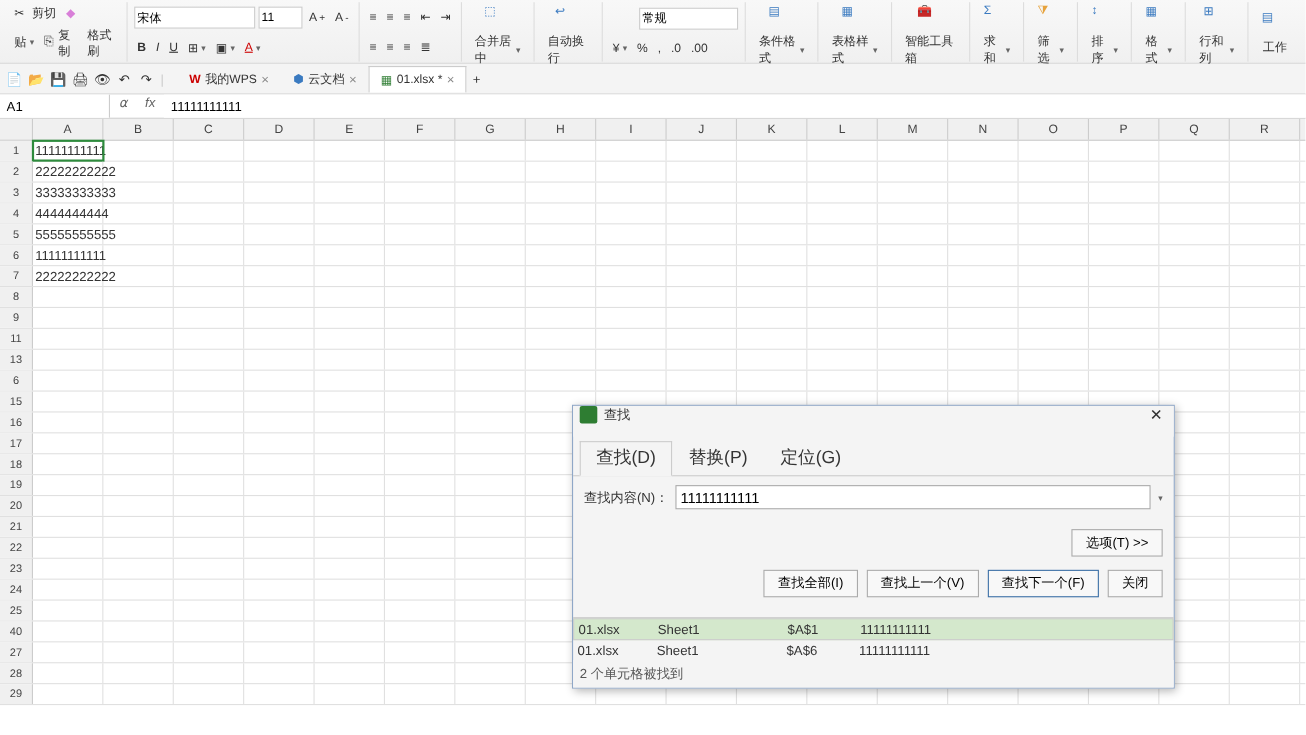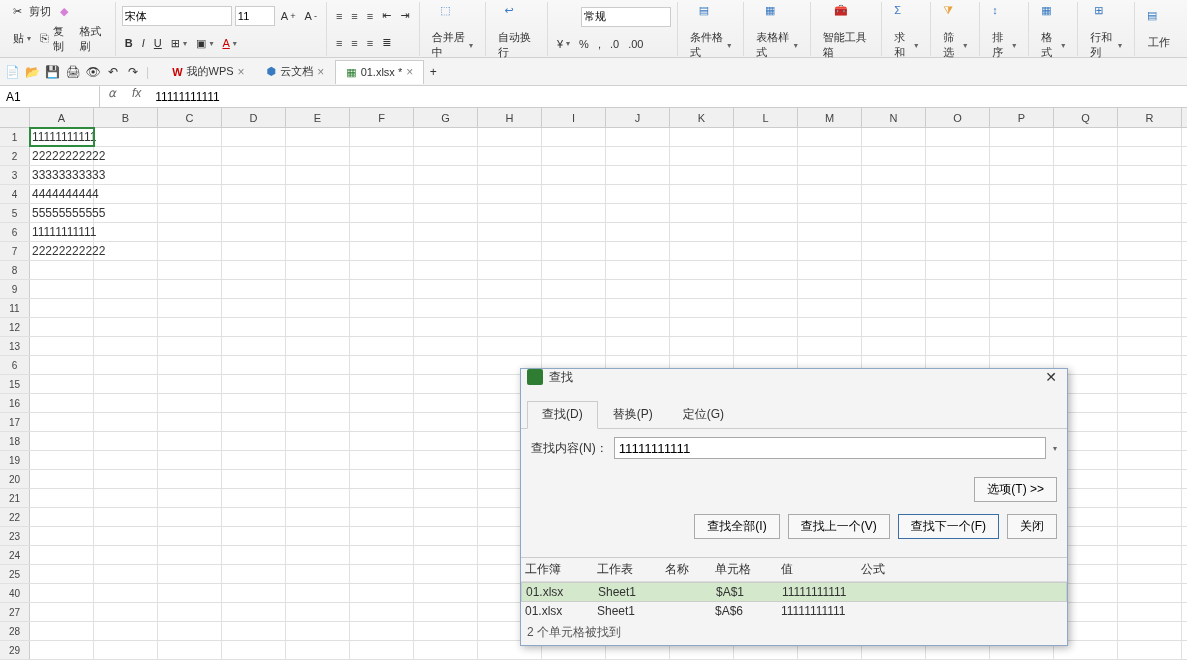--- a/index.html
+++ b/index.html
@@ -35,21 +35,21 @@
 .row{display:flex;height:19px;border-bottom:1px solid #e0e0e0;}
 .rh{width:30px;background:#f0f0f0;border-right:1px solid #ccc;text-align:center;font-size:10px;line-height:19px;color:#444;}
 .cell{width:64px;border-right:1px solid #e0e0e0;font-size:12px;line-height:19px;padding:0 2px;text-align:right;overflow:visible;white-space:nowrap;}
 .cell.selected{outline:2px solid #2e8b3d;outline-offset:-1px;}
 .dialog{position:absolute;left:520px;top:260px;width:548px;background:#f4f4f4;border:1px solid #8fa7c7;box-shadow:2px 2px 8px rgba(0,0,0,0.3);font-size:12px;}
 .dtitle{height:28px;display:flex;padding:0 6px;background:#f4f4f4;}
 .dtitle-ico{width:16px;height:16px;background:#2e7d32;border-radius:2px;margin-right:6px;}
 .dtitle-txt{flex:1;font-size:12px;}
 .dclose{width:20px;text-align:center;cursor:pointer;font-size:14px;}
 .dtabs{display:flex;border-bottom:1px solid #ccc;padding:4px 6px 0;}
-.dtab{padding:4px 14px;border:1px solid transparent;cursor:pointer;font-size:12px;}
+.dtab{padding:4px 14px;border:1px solid transparent;cursor:pointer;font-size:16px;}
 .dtab.active{background:#f4f4f4;border:1px solid #ccc;border-bottom:1px solid #f4f4f4;margin-bottom:-1px;}
 .dbody{padding:8px 10px;}
 .dline{display:flex;align-items:center;gap:6px;margin-bottom:8px;}
 .dinput{flex:1;border:1px solid #aaa;height:22px;padding:0 4px;}
 .doptrow{display:flex;justify-content:flex-end;margin:18px 0 6px;}
 .dbtn{border:1px solid #aaa;background:#f8f8f8;padding:3px 12px;cursor:pointer;font-size:12px;}
 .dbtns{display:flex;justify-content:flex-end;gap:8px;padding:6px 0 10px;}
 .dbtn.primary{border:1px solid #3a6ea5;}
 .dresult{border-top:1px solid #ccc;}
 .dres-hdr{display:flex;background:#f4f4f4;border-bottom:1px solid #ddd;font-size:12px;}
@@ -493,41 +493,20 @@
         <div class="cell"></div>
         <div class="cell"></div>
         <div class="cell"></div>
         <div class="cell"></div>
         <div class="cell"></div>
         <div class="cell"></div>
         <div class="cell"></div>
         <div class="cell"></div>
       </div>
       <div class="row">
-        <div class="rh">12</div>
-        <div class="cell"></div>
-        <div class="cell"></div>
-        <div class="cell"></div>
-        <div class="cell"></div>
-        <div class="cell"></div>
-        <div class="cell"></div>
-        <div class="cell"></div>
-        <div class="cell"></div>
-        <div class="cell"></div>
-        <div class="cell"></div>
-        <div class="cell"></div>
-        <div class="cell"></div>
-        <div class="cell"></div>
-        <div class="cell"></div>
-        <div class="cell"></div>
-        <div class="cell"></div>
-        <div class="cell"></div>
-        <div class="cell"></div>
-      </div>
-      <div class="row">
         <div class="rh">13</div>
         <div class="cell"></div>
         <div class="cell"></div>
         <div class="cell"></div>
         <div class="cell"></div>
         <div class="cell"></div>
         <div class="cell"></div>
         <div class="cell"></div>
         <div class="cell"></div>
         <div class="cell"></div>
@@ -900,28 +879,20 @@
         <button class="dbtn">选项(T) &gt;&gt;</button>
       </div>
       <div class="dbtns">
         <button class="dbtn">查找全部(I)</button>
         <button class="dbtn">查找上一个(V)</button>
         <button class="dbtn primary">查找下一个(F)</button>
         <button class="dbtn">关闭</button>
       </div>
     </div>
     <div class="dresult">
-      <div class="dres-hdr">
-        <span class="dc0">工作簿</span>
-        <span class="dc1">工作表</span>
-        <span class="dc2">名称</span>
-        <span class="dc3">单元格</span>
-        <span class="dc4">值</span>
-        <span class="dc5">公式</span>
-      </div>
       <div id="dres-rows">
           <div class="dres-row sel">
             <span class="dc0">01.xlsx</span>
             <span class="dc1">Sheet1</span>
             <span class="dc2"></span>
             <span class="dc3">$A$1</span>
             <span class="dc4">11111111111</span>
             <span class="dc5"></span>
           </div>
           <div class="dres-row">

